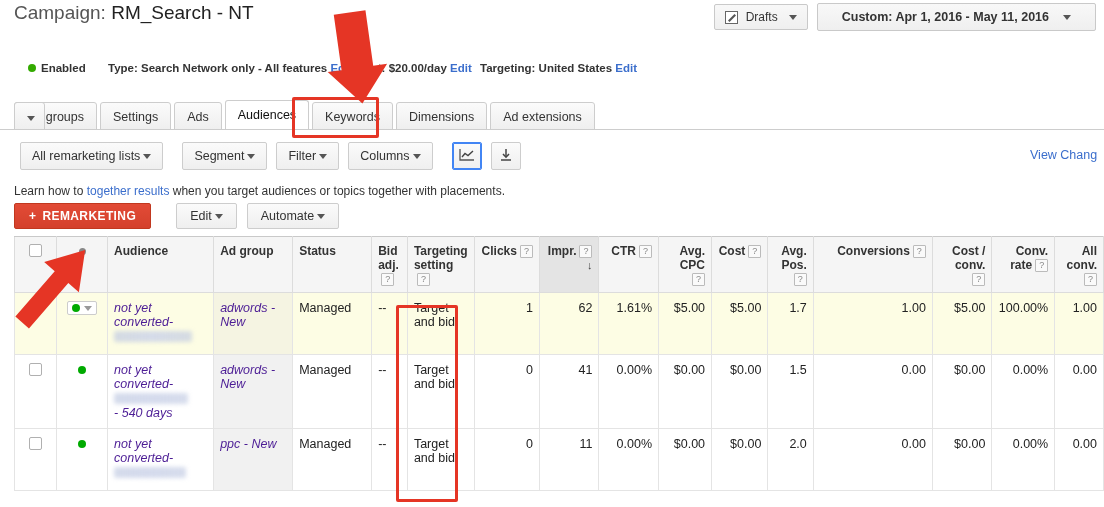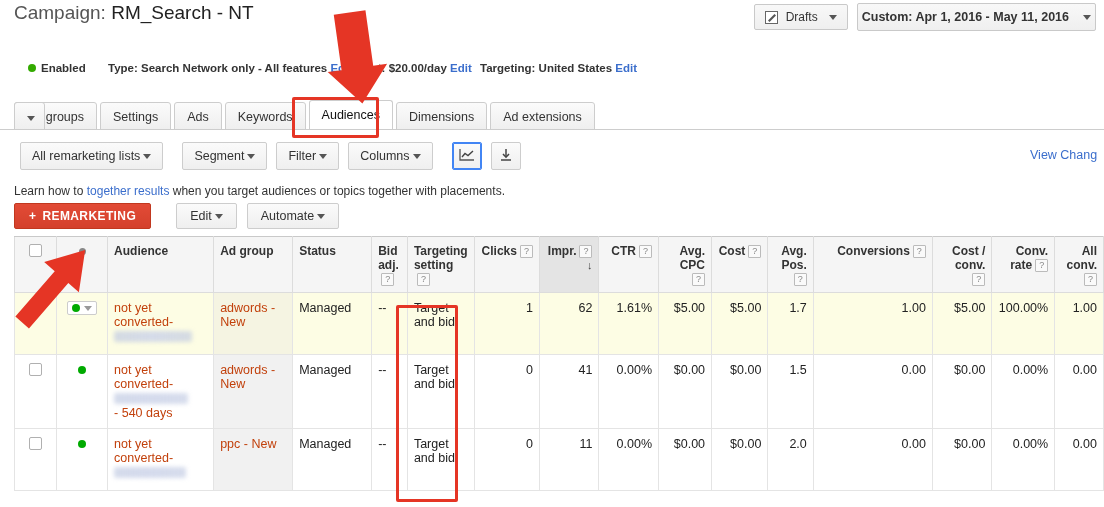--- a/index.html
+++ b/index.html
@@ -26,21 +26,21 @@
     background:linear-gradient(#f8f8f8,#efefef);
     border:1px solid #c9c9c9;border-radius:2px;
     color:#333;font-size:12px;font-weight:bold;
     padding:0 10px;height:26px;box-sizing:border-box;white-space:nowrap;
     cursor:pointer;
   }
   .btn.plain{font-weight:normal;gap:8px;}
   .caret{width:0;height:0;border-left:4px solid transparent;border-right:4px solid transparent;border-top:5px solid #555;display:inline-block;margin-left:3px;}
   .drafts-icon{display:inline-block;width:13px;height:13px;position:relative;}
   .drafts-icon svg{display:block;}
-  .daterange{height:28px;font-size:12.5px;font-weight:bold;padding:0 4px;}
+  .daterange{height:28px;font-size:12.5px;font-weight:bold;padding:0 24px;}
 
   
   .statusline{
     position:absolute;left:0;top:62px;width:1104px;height:18px;
     font-size:11.5px;font-weight:bold;color:#333;white-space:nowrap;
   }
   .statusline .seg{position:absolute;top:0;}
   .dot-green{
     display:inline-block;width:8px;height:8px;border-radius:50%;
     background:#3a0;vertical-align:middle;margin-right:5px;position:relative;top:-1px;
@@ -124,21 +124,21 @@
     width:13px;height:13px;border:1px solid #b0b0b0;background:#fff;border-radius:2px;
     display:inline-block;box-sizing:border-box;cursor:pointer;
   }
   .headdot{display:inline-block;width:7px;height:7px;border-radius:50%;background:#888;}
   .statusdot{display:inline-block;width:8px;height:8px;border-radius:50%;background:#0a0;}
   .statusbox{
     display:inline-flex;align-items:center;gap:4px;border:1px solid #ccc;background:#fff;
     border-radius:2px;padding:2px 4px;cursor:pointer;
   }
   .statusbox .dcaret{width:0;height:0;border-left:4px solid transparent;border-right:4px solid transparent;border-top:5px solid #999;}
-  .blueln{color:#c2410c;cursor:pointer;}
+  .blueln{color:#4c1d95;cursor:pointer;font-style:italic;}
   .redact{
     display:block;height:11px;border-radius:2px;margin:2px 0 2px 0;
     background:linear-gradient(90deg,rgba(190,200,225,.65),rgba(205,212,233,.85),rgba(188,198,224,.6));
     filter:blur(2px);
   }
   .redact.w1{width:78px;}
   .redact.w2{width:74px;}
   .redact.w3{width:72px;}
 
   
@@ -190,22 +190,22 @@
       <span>Targeting:</span>
       <span>United States</span>
       <a class="lnk">Edit</a>
     </span>
   </div>
 
   <div class="tabs">
     <div class="tab">Ad groups</div>
     <div class="tab">Settings</div>
     <div class="tab">Ads</div>
+    <div class="tab active">Audiences</div>
     <div class="tab">Keywords</div>
-    <div class="tab active">Audiences</div>
     <div class="tab">Dimensions</div>
     <div class="tab">Ad extensions</div>
     <div class="tab arrow"><span class="caret"></span></div>
   </div>
   <div class="tabrule"></div>
 
   <div class="toolbar">
     <div class="tb-btn">
       <span>All remarketing lists</span>
         <span class="caret"></span>

